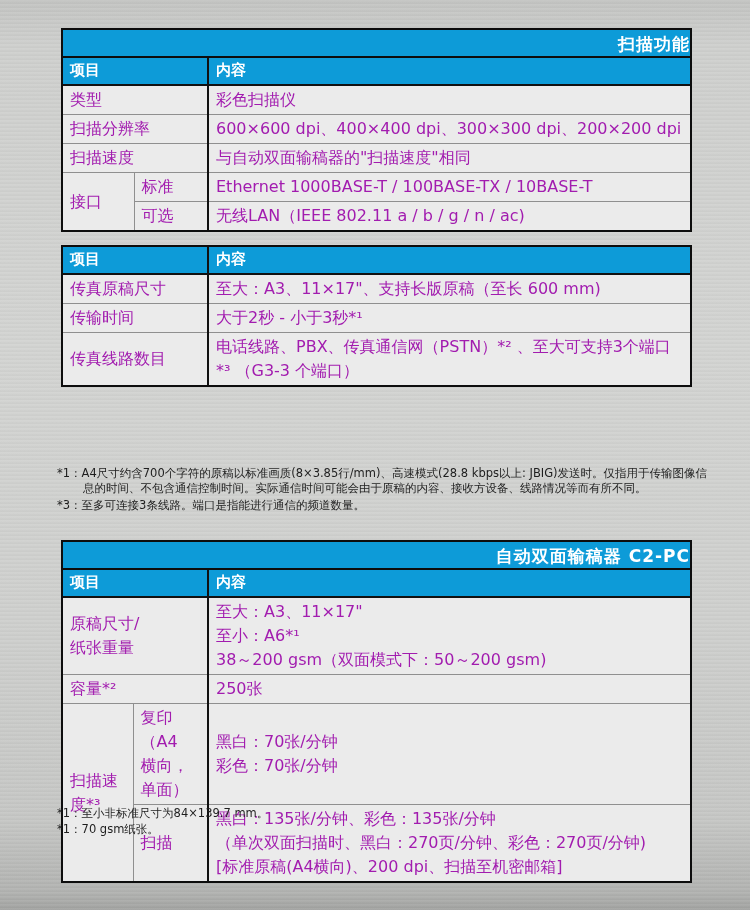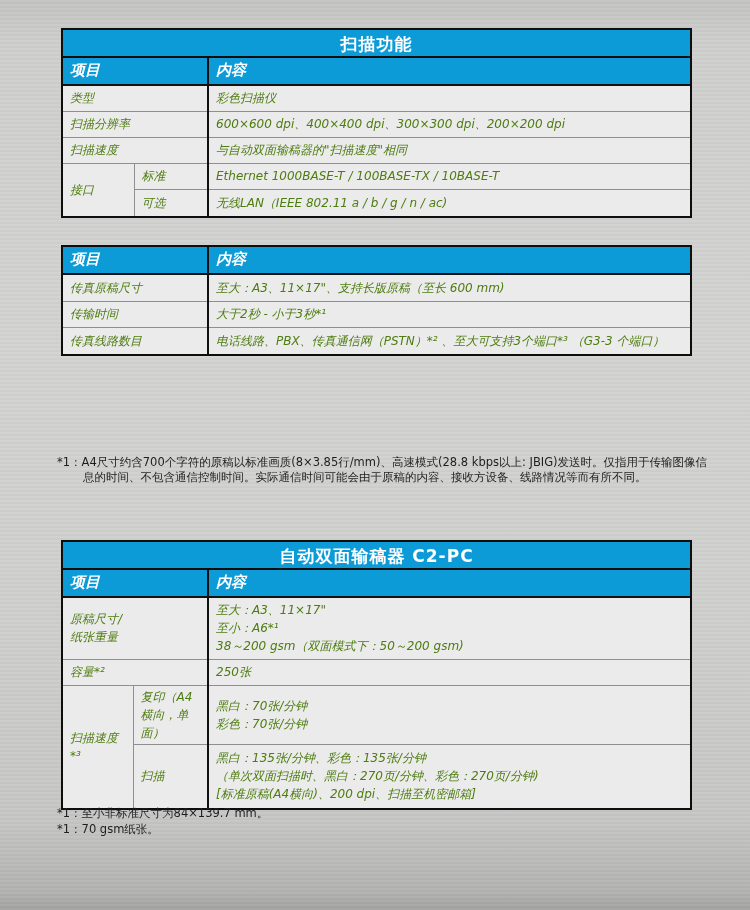--- a/index.html
+++ b/index.html
@@ -6,43 +6,43 @@
   html,body { width:750px; height:910px; }
   body {
     position:relative; overflow:hidden;
     font-family:"DejaVu Sans","Liberation Sans",sans-serif;
     background:
       repeating-linear-gradient(180deg, rgba(255,255,255,0.05) 0px, rgba(255,255,255,0.05) 1px, rgba(0,0,0,0.025) 3px, rgba(0,0,0,0.025) 4px),
       linear-gradient(180deg,#c3c4c2 0%, #cfd0ce 5%, #d3d4d2 38%, #cfd0ce 68%, #c6c7c5 90%, #b2b3b1 98%, #a2a3a1 100%);
   }
   .spec { position:absolute; left:61px; width:631px; border:2px solid #0d0d0d; background:#ebebeb; }
   .title-bar {
-    background:#0d9bd8; color:#fff; text-align:center; font-weight:bold;
+    background:#0d9bd8; color:#fff; text-align:right; font-weight:bold;
     font-size:17px; height:28px; line-height:28px; border-bottom:2px solid #0d0d0d;
     letter-spacing:1px;
   }
-  table.spec-table { width:100%; border-collapse:collapse; table-layout:fixed;font-style:italic; }
+  table.spec-table { width:100%; border-collapse:collapse; table-layout:fixed; }
   .spec-table th {
     background:#0d9bd8; color:#fff; font-size:15px; text-align:left; font-weight:bold;
     padding:2px 7px 3px; height:27px; border-bottom:2px solid #111;
   }
   .spec-table td {
-    font-size:12px; line-height:1.5; color:#4d7c0f; padding:2px 7px;
+    font-size:16px; line-height:1.5; color:#a21caf; padding:2px 7px;
     border-top:1px solid #8f8f8f; white-space:pre-line; vertical-align:middle;
     overflow:hidden;
   }
   .c-content { border-left:2px solid #111; }
   .c-sub { border-left:1px solid #8f8f8f; }
   .h26 { height:26px; } .h27 { height:27px;padding-left:44px; } .h42 { height:42px; }
   .h44 { height:44px; } .h62 { height:62px; } .h64 { height:64px; }
   #scan-table   { top:28px; }
   #fax-table    { top:245px; }
   #feeder-table { top:540px; }
   .notes { position:absolute; left:57px; width:652px; color:#1e1e1e; }
-  #fax-notes    { top:455px; }
+  #fax-notes    { top:466px; }
   #feeder-notes { top:806px; }
   .note-line {
     font-size:11.5px; line-height:1.34; padding-left:26px; text-indent:-26px;
     margin-bottom:1px;
   }
 </style>
 </head>
 <body>
 
 <section class="spec" id="scan-table">
@@ -105,20 +105,21 @@
     <tr class="h27">
       <td>传真线路数目</td>
       <td class="c-content">电话线路、PBX、传真通信网（PSTN）*² 、至大可支持3个端口*³ （G3-3 个端口）</td>
     </tr>
   </tbody>
     </table>
 </section>
 
 <div class="notes" id="fax-notes">
   <div class="note-line">*1：A4尺寸约含700个字符的原稿以标准画质(8×3.85行/mm)、高速模式(28.8 kbps以上: JBIG)发送时。仅指用于传输图像信息的时间、不包含通信控制时间。实际通信时间可能会由于原稿的内容、接收方设备、线路情况等而有所不同。</div>
+  <div class="note-line">*3：至多可连接3条线路。端口是指能进行通信的频道数量。</div>
 </div>
 
 <section class="spec" id="feeder-table">
   <div class="title-bar">自动双面输稿器 C2-PC</div>
   <table class="spec-table">
     <colgroup>
         <col style="width:70px">
         <col style="width:75px">
         <col>
       </colgroup>

